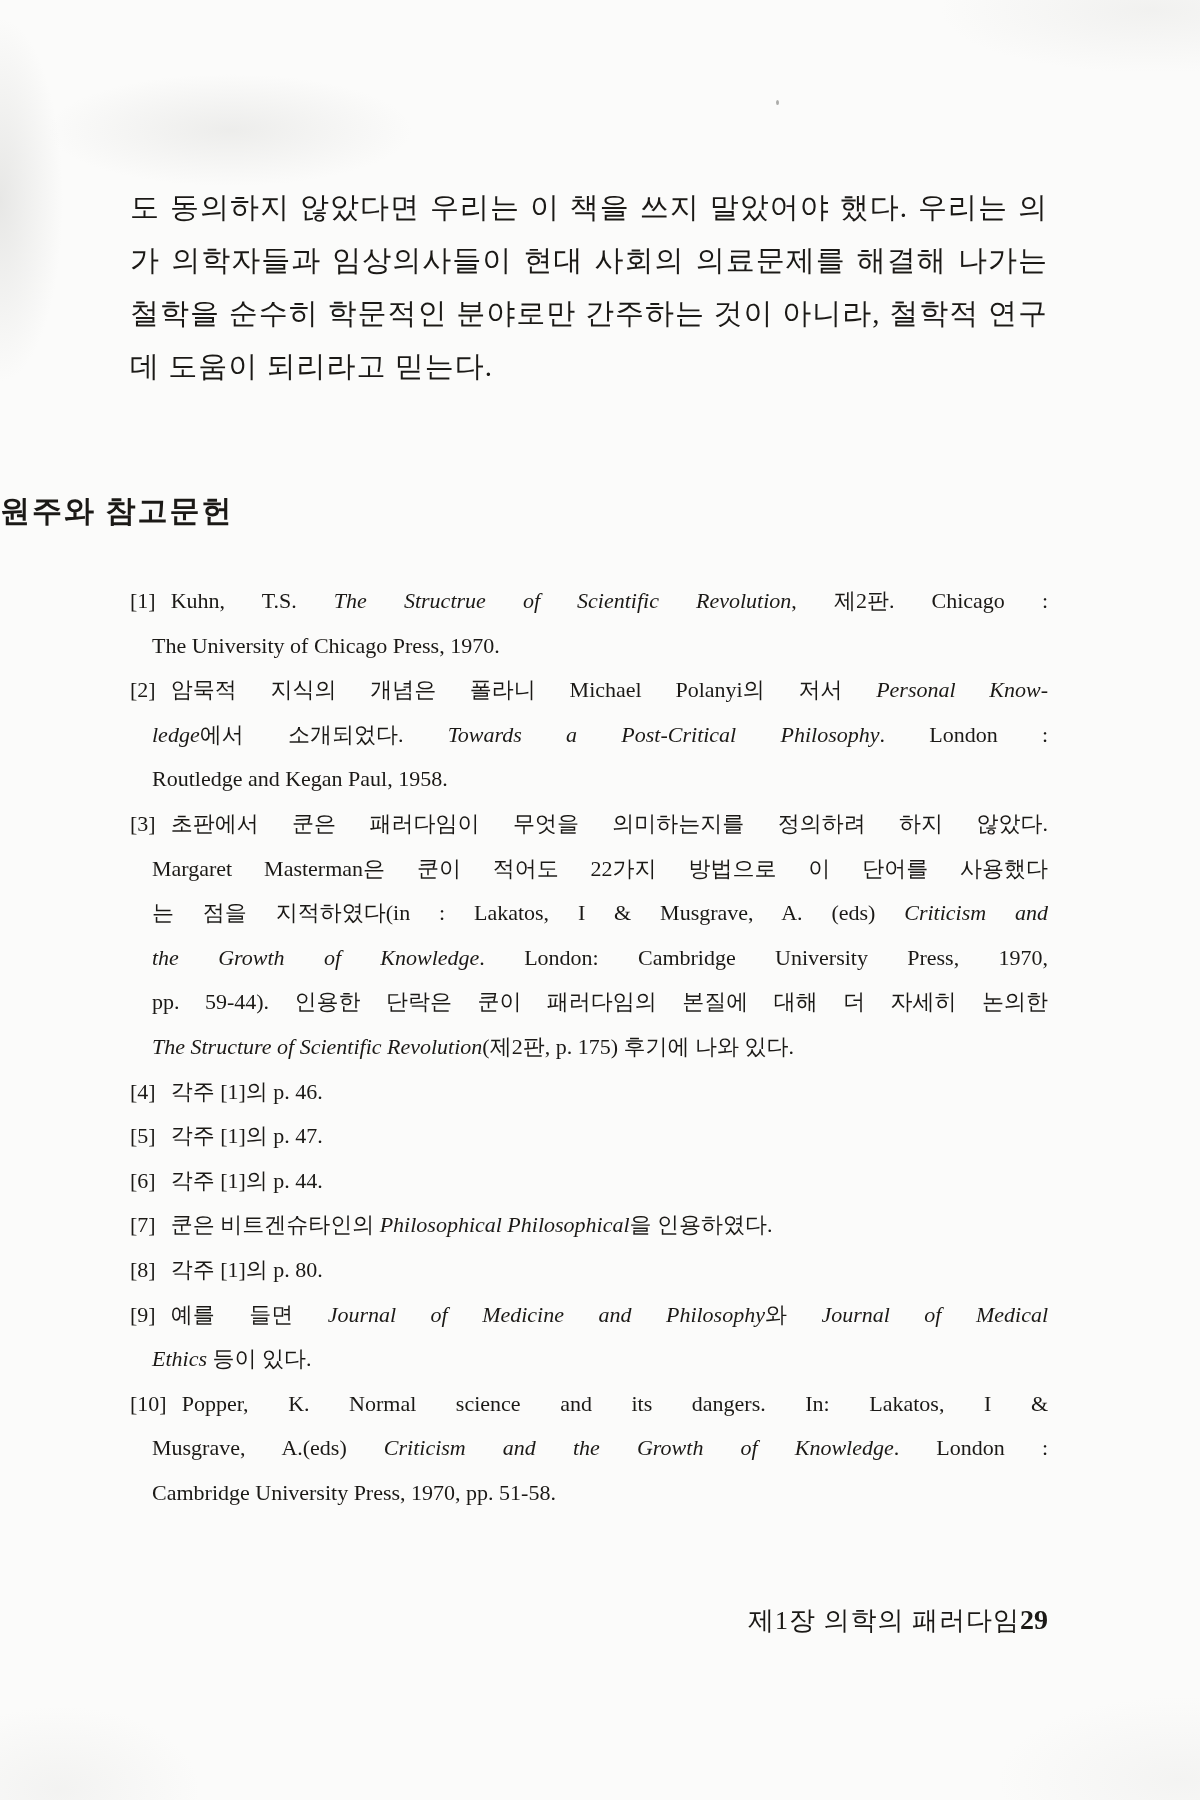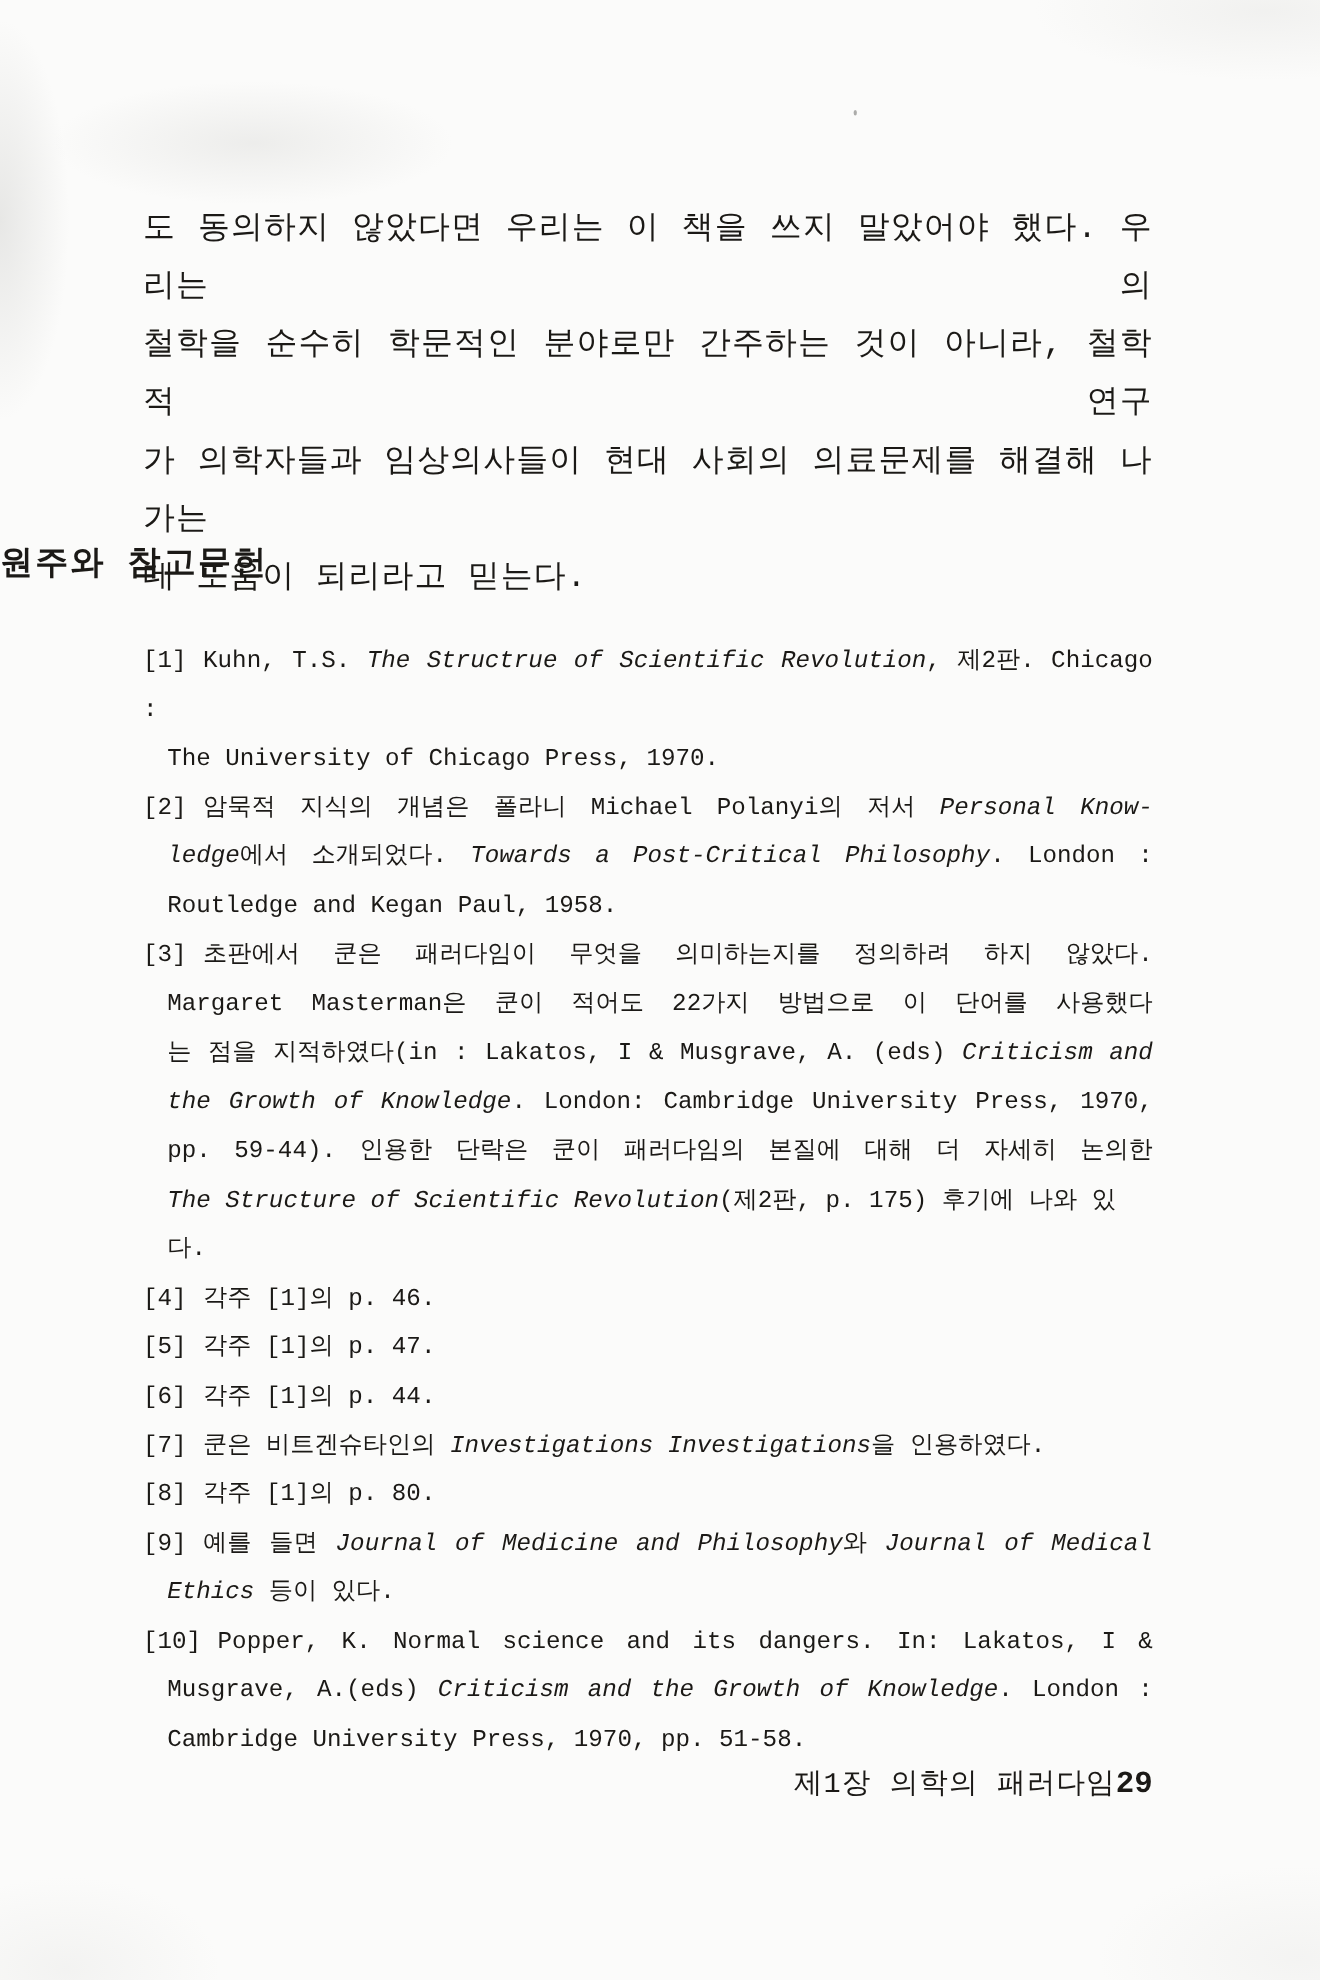--- a/index.html
+++ b/index.html
@@ -12,21 +12,20 @@
     width: 1200px; height: 1800px;
     overflow: hidden;
     color: #1b1916;
     background:
       radial-gradient(260px 80px at 230px 130px, rgba(200,200,197,.28), rgba(200,200,197,0) 70%),
       radial-gradient(90px 260px at 0px 200px, rgba(185,185,182,.30), rgba(185,185,182,0) 70%),
       radial-gradient(300px 90px at 1150px 10px, rgba(205,205,202,.22), rgba(205,205,202,0) 70%),
       radial-gradient(200px 120px at 60px 1790px, rgba(205,205,202,.18), rgba(205,205,202,0) 70%),
       radial-gradient(260px 120px at 1180px 1780px, rgba(205,205,202,.16), rgba(205,205,202,0) 70%),
       #fbfbfa;
-    font-family: Liberation Mono, monospace;
   }
   .intro {
     position: absolute;
     left: 130px; top: 181px; width: 918px;
     font-size: 29px; line-height: 53px;
     letter-spacing: 1px;
   }
   .just { text-align: justify; text-align-last: justify; }
   .heading {
     position: absolute;
@@ -66,22 +65,22 @@
   }
 </style>
 </head>
 <body>
 
 <div class="page">
   <div class="speck"></div>
 
   <div class="intro">
       <div class="line just">도 동의하지 않았다면 우리는 이 책을 쓰지 말았어야 했다. 우리는 의</div>
+      <div class="line just">가 의학자들과 임상의사들이 현대 사회의 의료문제를 해결해 나가는</div>
       <div class="line just">철학을 순수히 학문적인 분야로만 간주하는 것이 아니라, 철학적 연구</div>
-      <div class="line just">가 의학자들과 임상의사들이 현대 사회의 의료문제를 해결해 나가는</div>
       <div class="line">데 도움이 되리라고 믿는다.</div>
     </div>
 
   <h2 class="heading">원주와 참고문헌</h2>
 
   <div class="refs">
       <div class="ref">
         <div class="line first just"><span class="lab">[1]</span><span>Kuhn, T.S. </span><span class="it">The Structrue of Scientific Revolution</span><span>, 제2판. Chicago :</span></div>
         <div class="line"><span>The University of Chicago Press, 1970.</span></div>
       </div>
@@ -101,21 +100,21 @@
       <div class="ref">
         <div class="line first"><span class="lab">[4]</span><span>각주 [1]의 p. 46.</span></div>
       </div>
       <div class="ref">
         <div class="line first"><span class="lab">[5]</span><span>각주 [1]의 p. 47.</span></div>
       </div>
       <div class="ref">
         <div class="line first"><span class="lab">[6]</span><span>각주 [1]의 p. 44.</span></div>
       </div>
       <div class="ref">
-        <div class="line first"><span class="lab">[7]</span><span>쿤은 비트겐슈타인의 </span><span class="it">Investigations Investigations</span><span>을 인용하였다.</span></div>
+        <div class="line first"><span class="lab">[7]</span><span>쿤은 비트겐슈타인의 </span><span class="it">Philosophical Philosophical</span><span>을 인용하였다.</span></div>
       </div>
       <div class="ref">
         <div class="line first"><span class="lab">[8]</span><span>각주 [1]의 p. 80.</span></div>
       </div>
       <div class="ref">
         <div class="line first just"><span class="lab">[9]</span><span>예를 들면 </span><span class="it">Journal of Medicine and Philosophy</span><span>와 </span><span class="it">Journal of Medical</span></div>
         <div class="line"><span class="it">Ethics</span><span> 등이 있다.</span></div>
       </div>
       <div class="ref">
         <div class="line first just"><span class="lab">[10]</span><span>Popper, K. Normal science and its dangers. In: Lakatos, I &amp;</span></div>

